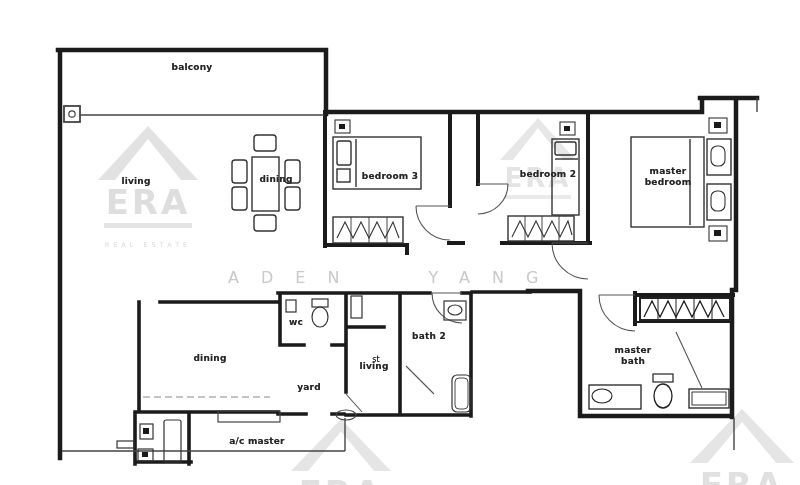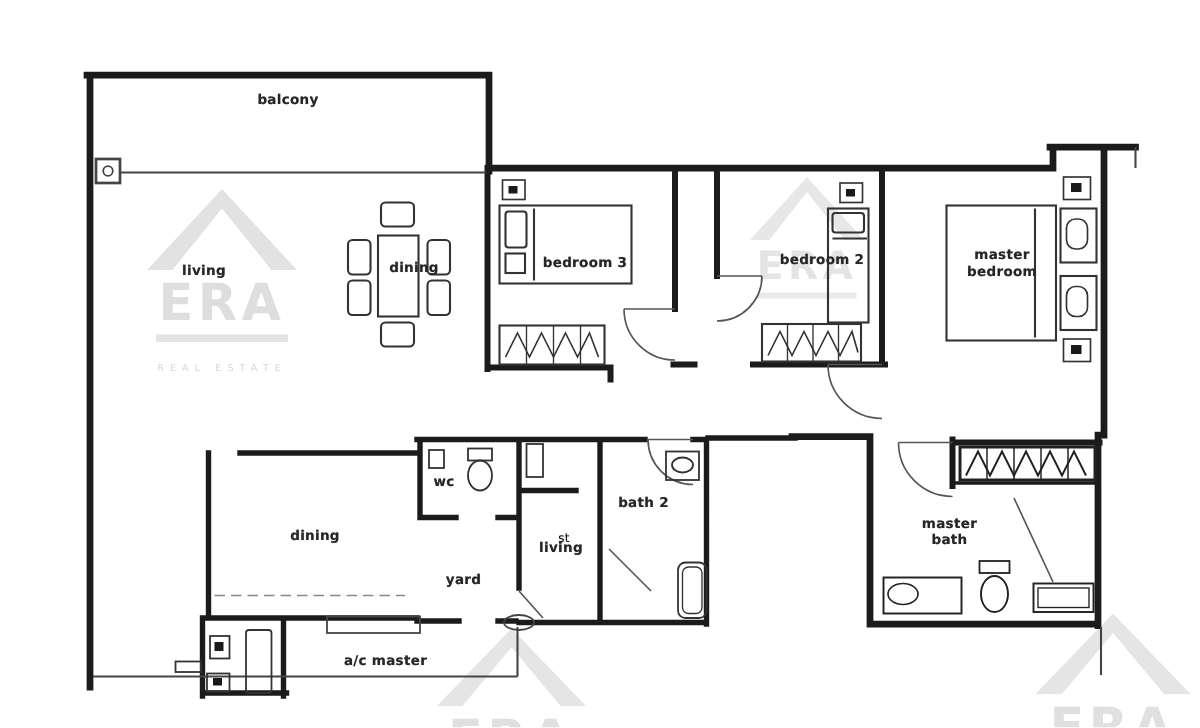--- a/index.html
+++ b/index.html
@@ -49,20 +49,21 @@
   <div class="wm" style="left:291px;top:419px;width:100px;">
     <div class="wm-roof" style="height:52px;background:#e5e5e5;"></div>
     <div class="wm-text" style="font-size:34px;color:#e0e0e0;">ERA</div>
   </div>
 
   <div class="wm" style="left:690px;top:409px;width:104px;">
     <div class="wm-roof" style="height:54px;background:#e5e5e5;"></div>
     <div class="wm-text" style="font-size:34px;color:#e0e0e0;">ERA</div>
   </div>
 
+  <div id="agent-watermark">ADEN YANG</div>
 
   <svg id="plan-svg" width="800" height="485" viewBox="0 0 800 485">
 
     <g stroke="#1b1b1b" stroke-width="4.5" fill="none" stroke-linecap="square">
       <path d="M60 50 V458 M58 50 H326 M326 50 V114 M326 112 H702 M702 112 V98 M700 98 H757 M736 98 V290 M732 290 V417 M732 416 H580 M580 416 V291 M580 291 H528"></path>
     </g>
 
     <g stroke="#1b1b1b" stroke-width="4" fill="none" stroke-linecap="square">
       <path d="M325 112 V246 M325 245 H407 M407 245 V253 M450 112 V206 M449 243 H463 M478 112 V184 M502 243 H590 M588 112 V243"></path>
     </g>

